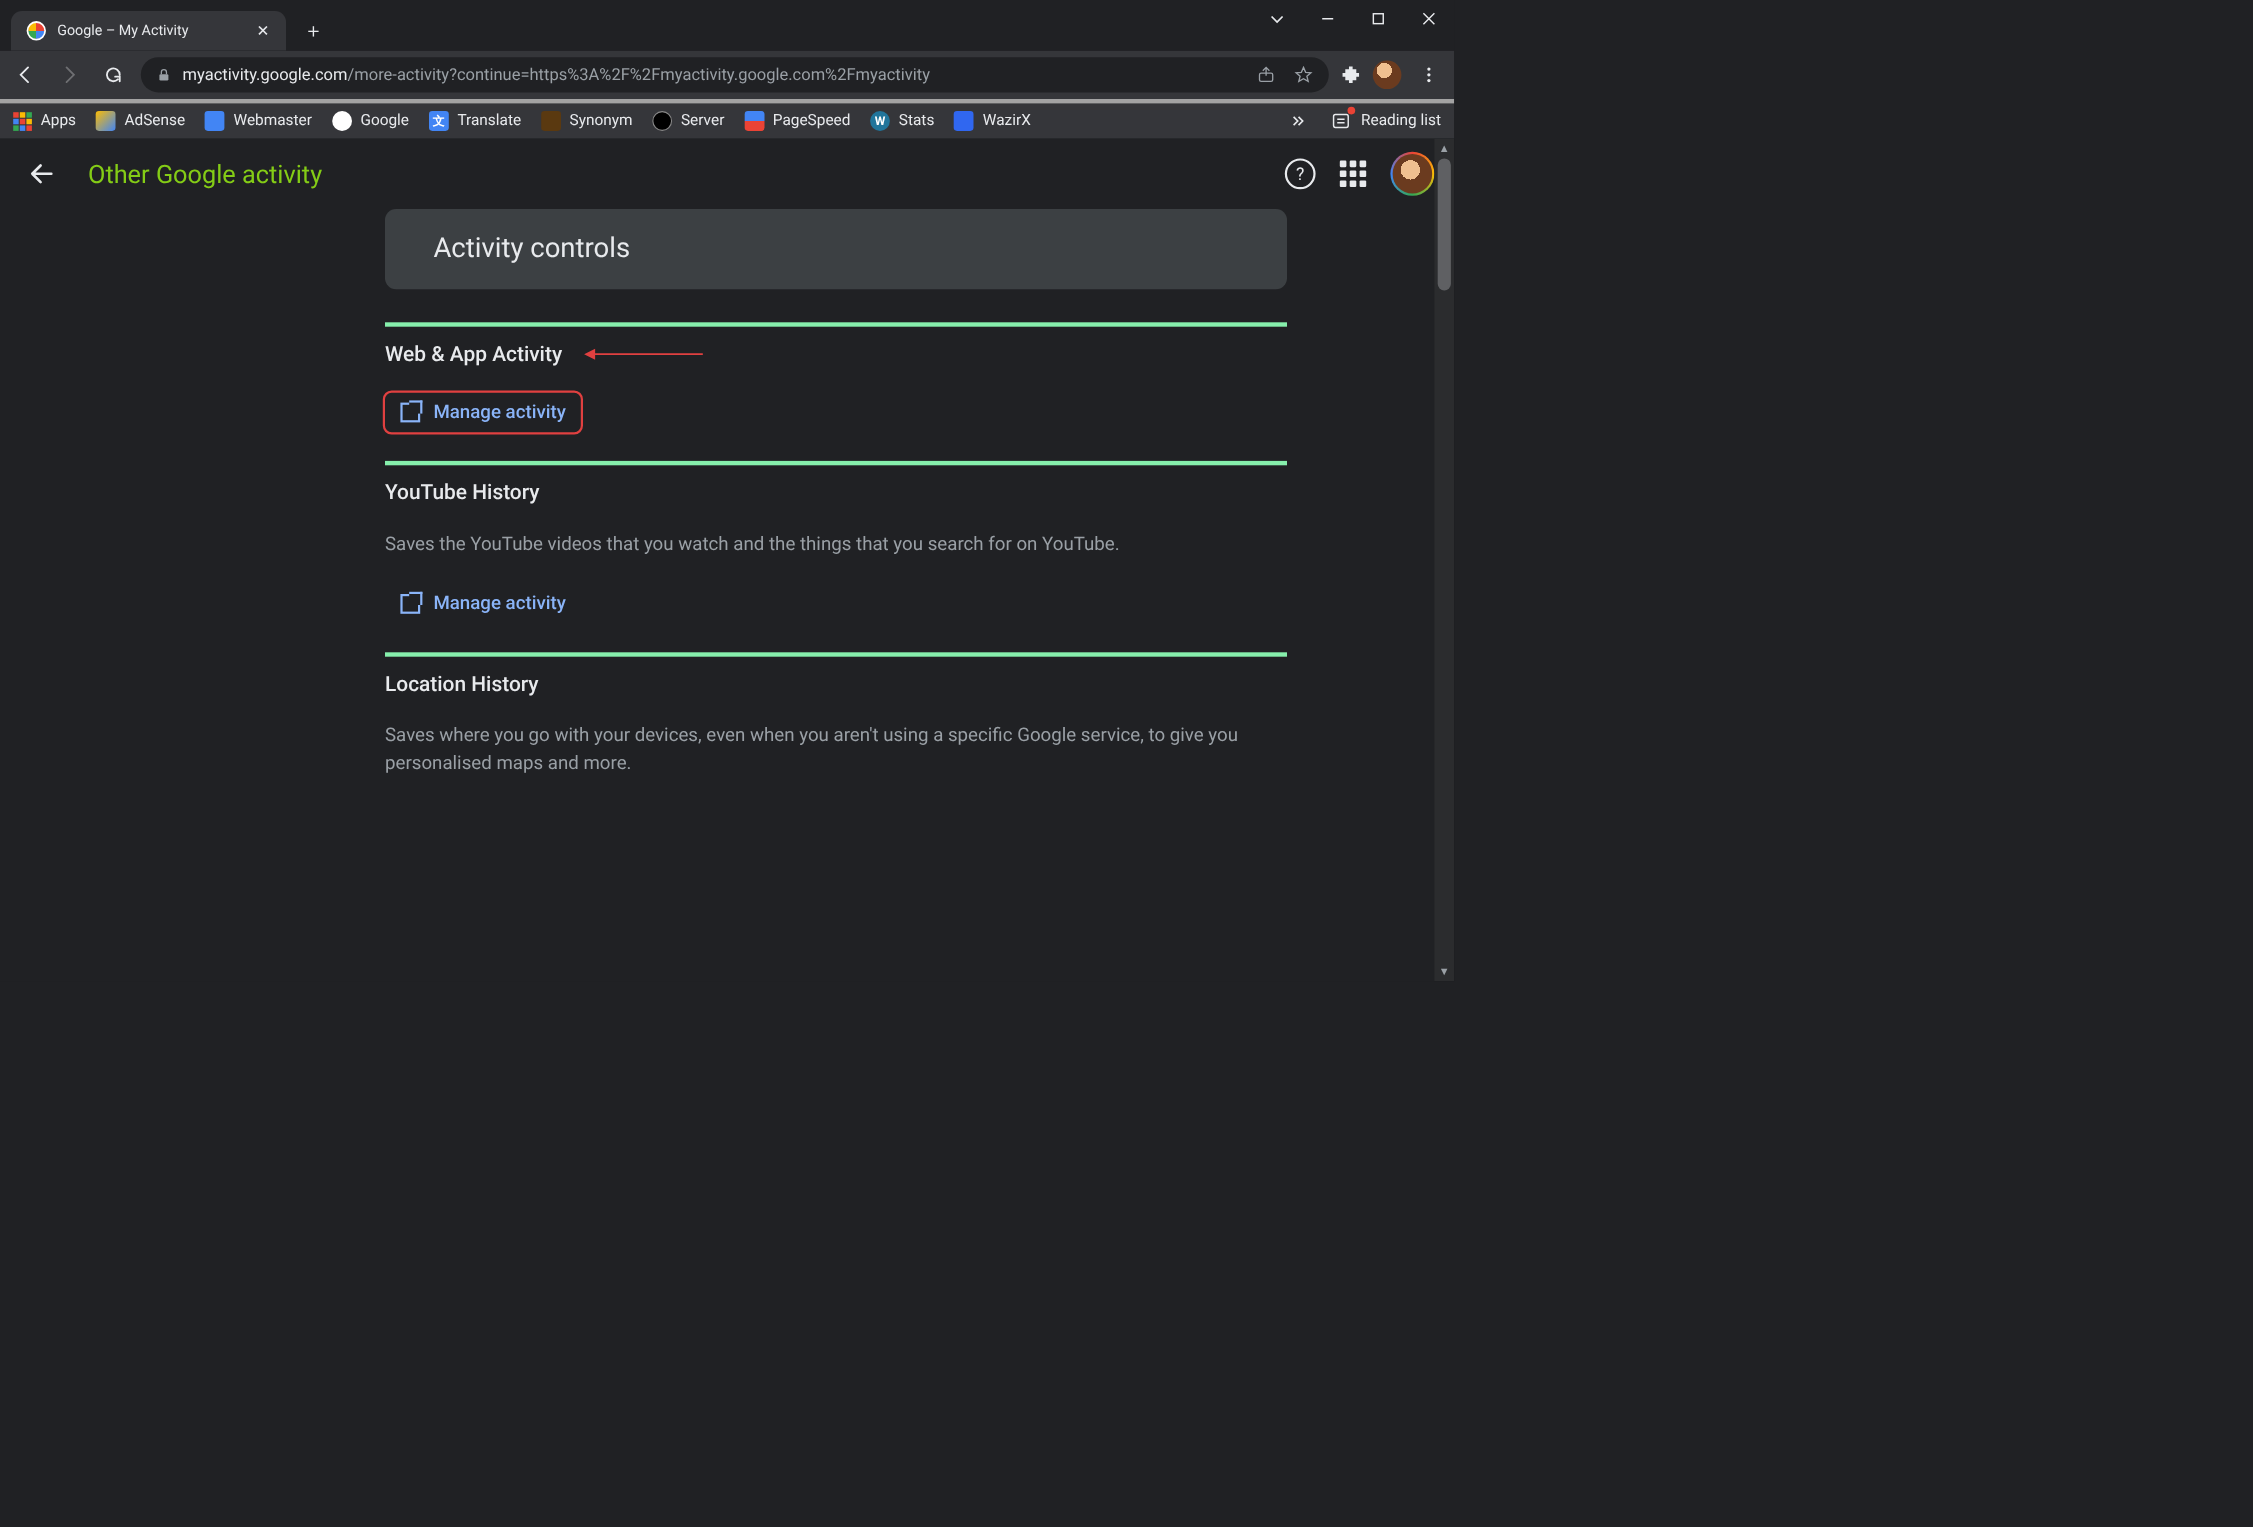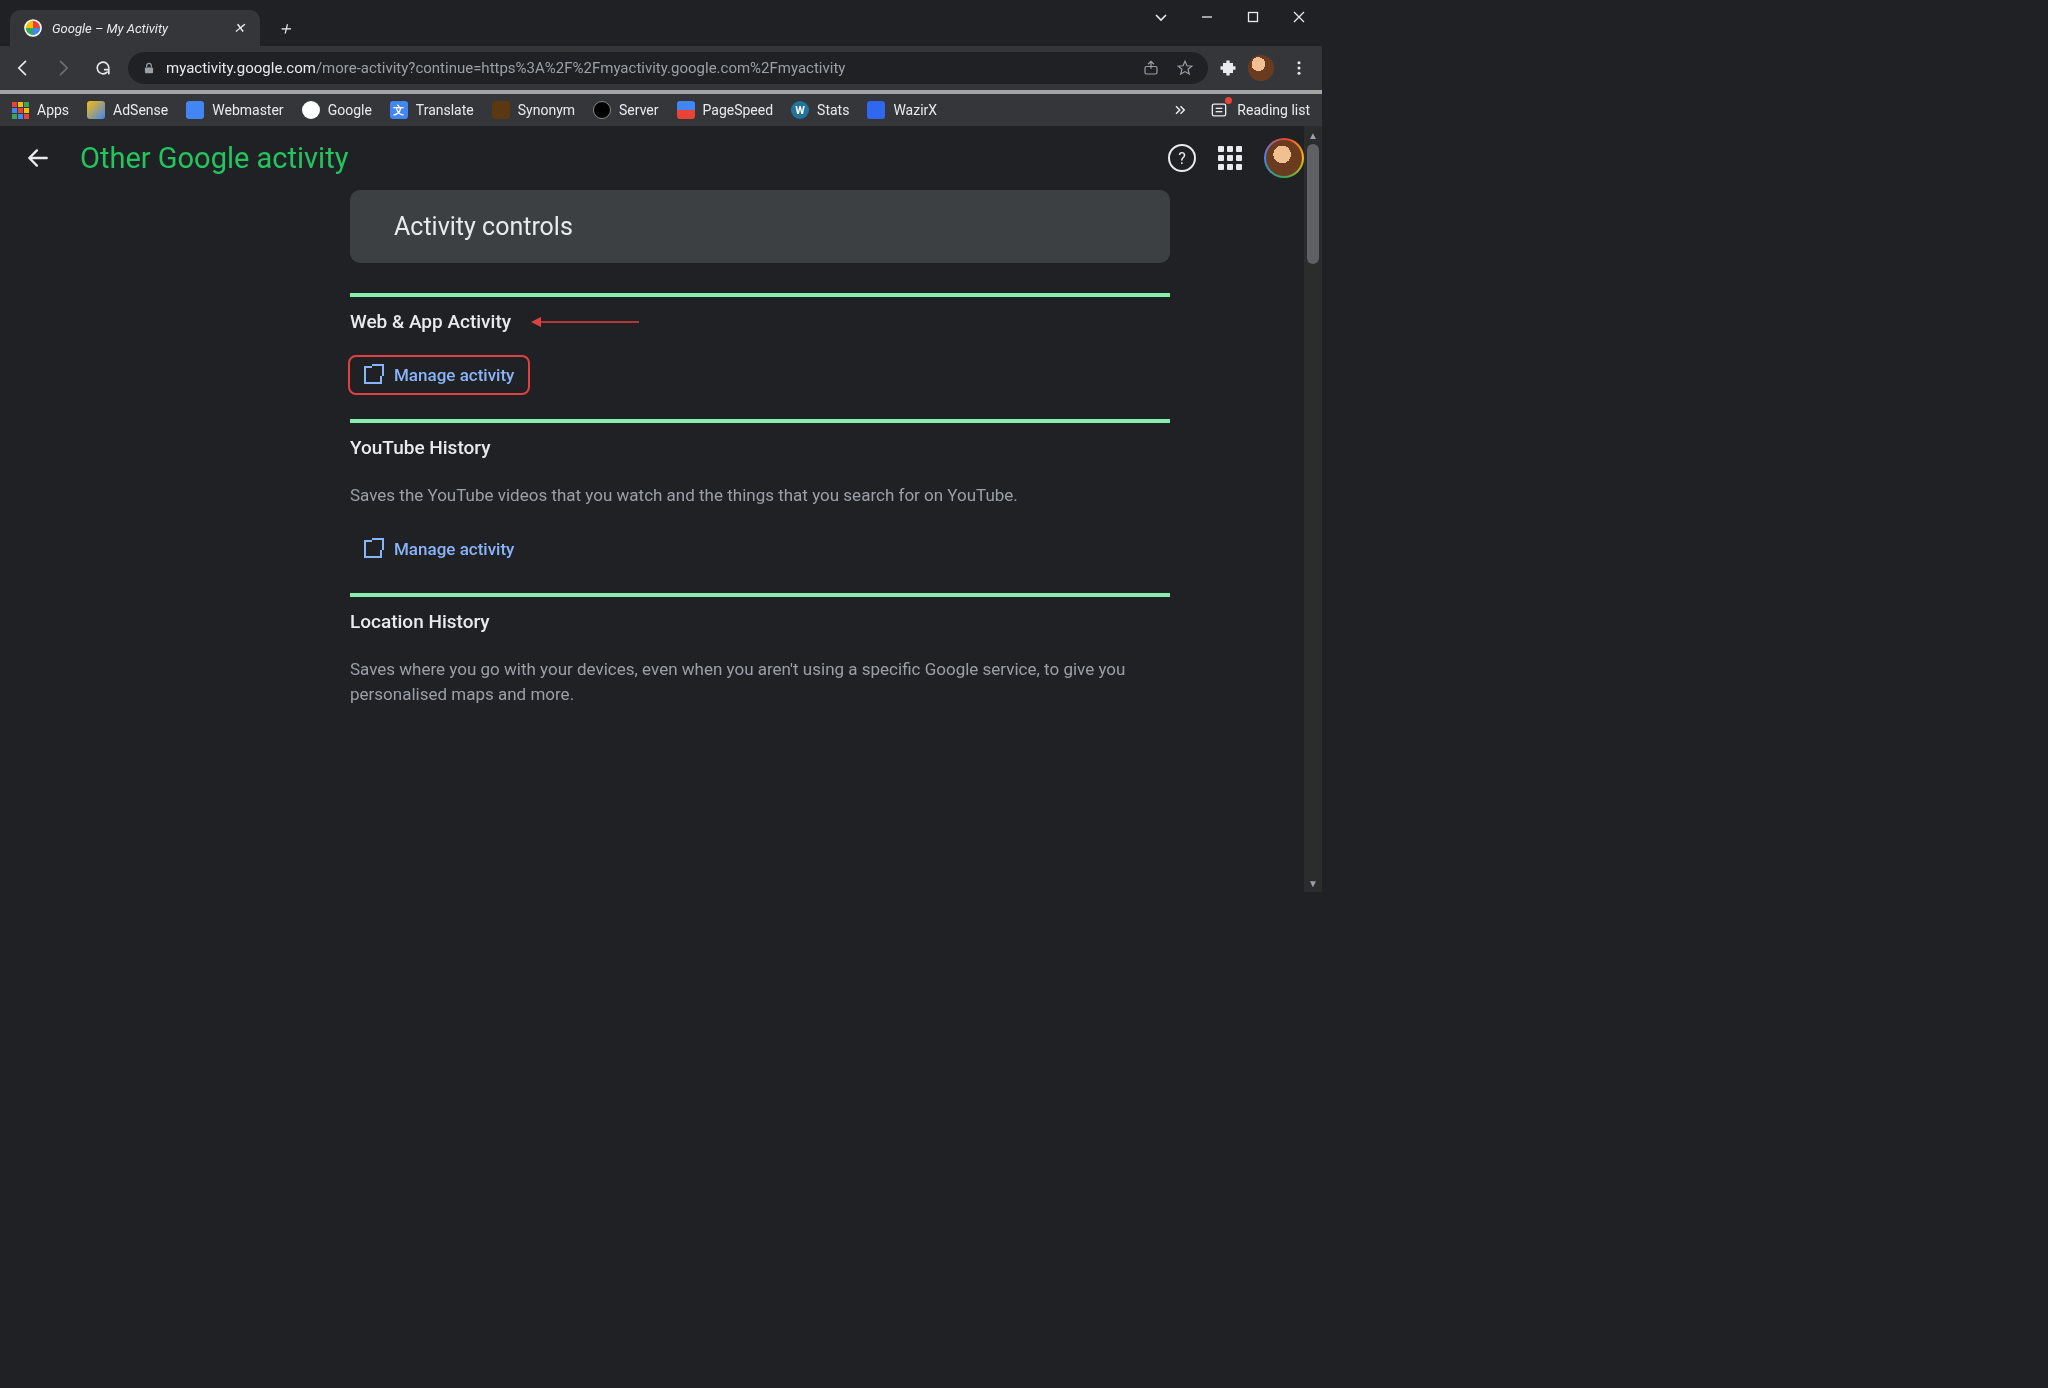--- a/index.html
+++ b/index.html
@@ -14,21 +14,20 @@
   }
 
   
   .titlebar {
     height: 46px;
     background: #202124;
     display: flex;
     align-items: flex-end;
     padding-left: 10px;
     position: relative;
-    font-style: italic;
   }
   .tab {
     background: #35363a;
     height: 36px;
     border-radius: 10px 10px 0 0;
     display: flex;
     align-items: center;
     padding: 0 12px;
     gap: 8px;
     min-width: 250px;
@@ -177,22 +176,22 @@
     display: flex; align-items: center;
     padding: 0 18px;
     gap: 22px;
   }
   .back-arrow {
     width: 40px; height: 40px;
     display: flex; align-items: center; justify-content: center;
     color: #e8eaed;
   }
   .page-title {
-    font-size: 29px;
-    color: #22c55e;
+    font-size: 23px;
+    color: #84cc16;
     font-weight: 400;
   }
   .header-right {
     margin-left: auto;
     display: flex; align-items: center; gap: 22px;
   }
   .help-icon {
     width: 28px; height: 28px;
     border: 2px solid #e8eaed; border-radius: 50%;
     display: flex; align-items: center; justify-content: center;

